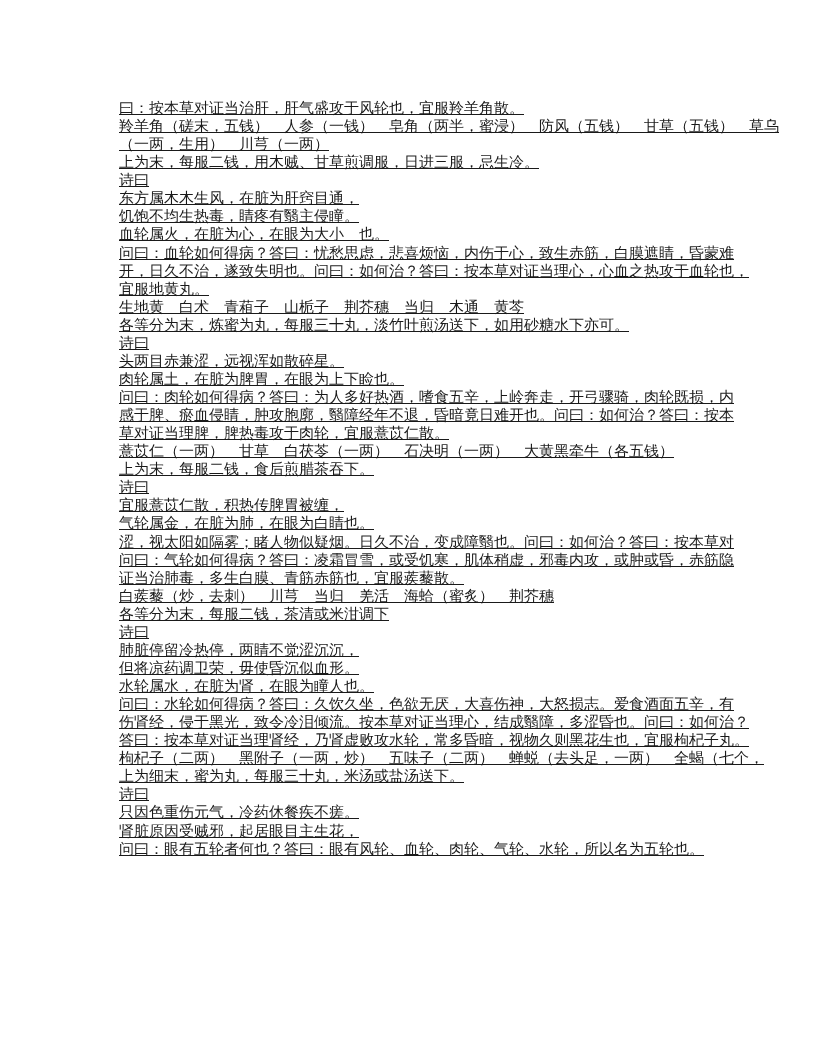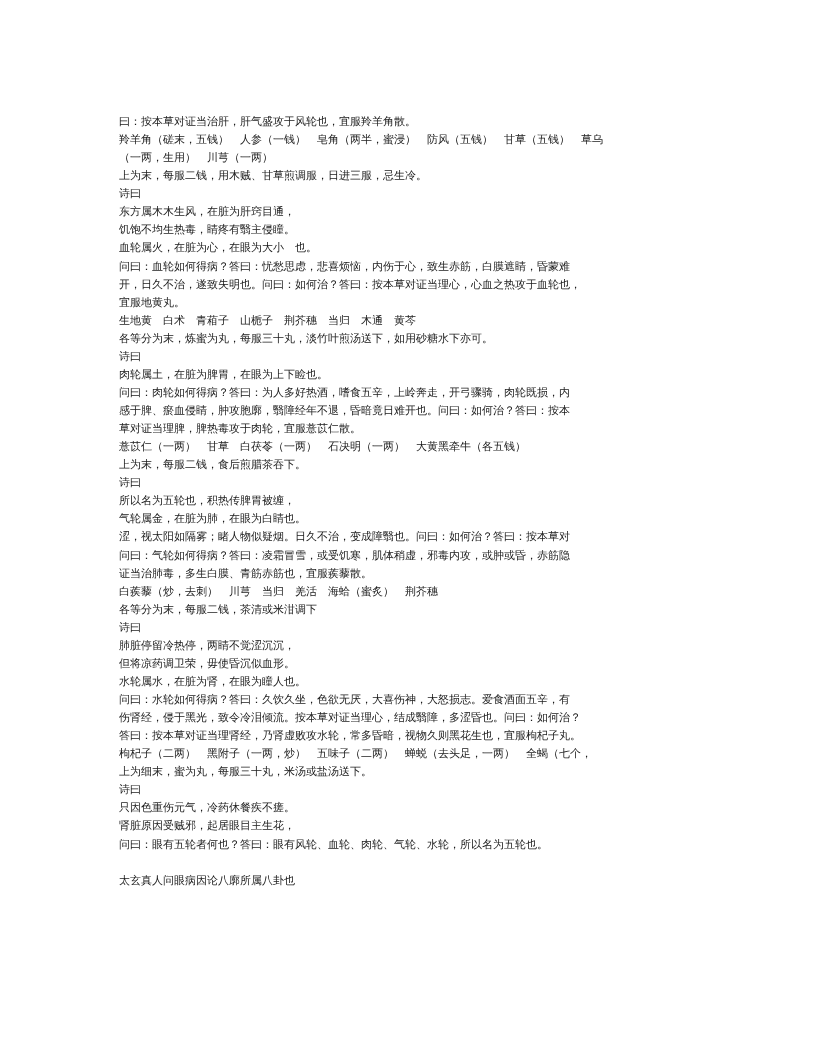--- a/index.html
+++ b/index.html
@@ -1,25 +1,26 @@
 <!DOCTYPE html>
 <html><head>
 <meta charset="utf-8">
 <style>
   html, body { margin: 0; padding: 0; background: #ffffff; }
   body { width: 816px; height: 1056px; position: relative; overflow: hidden; }
   .page {
     position: absolute;
     left: 119px;
-    top: 113px;
+    top: 99px;
     width: 600px;
     font-family: "DejaVu Serif", "Liberation Serif", serif;
-    font-size: 11px;
+    font-size: 15px;
     line-height: 18.07px;
     color: #1a1a1a;
+    text-decoration: underline;
   }
   .line { white-space: nowrap; height: 18.07px; }
   .blank { height: 18.07px; }
 </style>
 </head>
 <body>
 
 <div class="page">
   <div class="line">曰：按本草对证当治肝，肝气盛攻于风轮也，宜服羚羊角散。</div>
   <div class="line">羚羊角（磋末，五钱）　人参（一钱）　皂角（两半，蜜浸）　防风（五钱）　甘草（五钱）　草乌</div>
@@ -28,42 +29,42 @@
   <div class="line">诗曰</div>
   <div class="line">东方属木木生风，在脏为肝窍目通，</div>
   <div class="line">饥饱不均生热毒，睛疼有翳主侵瞳。</div>
   <div class="line">血轮属火，在脏为心，在眼为大小　也。</div>
   <div class="line">问曰：血轮如何得病？答曰：忧愁思虑，悲喜烦恼，内伤于心，致生赤筋，白膜遮睛，昏蒙难</div>
   <div class="line">开，日久不治，遂致失明也。问曰：如何治？答曰：按本草对证当理心，心血之热攻于血轮也，</div>
   <div class="line">宜服地黄丸。</div>
   <div class="line">生地黄　白术　青葙子　山栀子　荆芥穗　当归　木通　黄芩</div>
   <div class="line">各等分为末，炼蜜为丸，每服三十丸，淡竹叶煎汤送下，如用砂糖水下亦可。</div>
   <div class="line">诗曰</div>
+  <div class="line">头两目赤兼涩，远视浑如散碎星。</div>
   <div class="line">肉轮属土，在脏为脾胃，在眼为上下睑也。</div>
   <div class="line">问曰：肉轮如何得病？答曰：为人多好热酒，嗜食五辛，上岭奔走，开弓骤骑，肉轮既损，内</div>
   <div class="line">感于脾、瘀血侵睛，肿攻胞廓，翳障经年不退，昏暗竟日难开也。问曰：如何治？答曰：按本</div>
   <div class="line">草对证当理脾，脾热毒攻于肉轮，宜服薏苡仁散。</div>
   <div class="line">薏苡仁（一两）　甘草　白茯苓（一两）　石决明（一两）　大黄黑牵牛（各五钱）</div>
   <div class="line">上为末，每服二钱，食后煎腊茶吞下。</div>
   <div class="line">诗曰</div>
-  <div class="line">所以名为五轮也，积热传脾胃被缠，</div>
+  <div class="line">宜服薏苡仁散，积热传脾胃被缠，</div>
   <div class="line">气轮属金，在脏为肺，在眼为白睛也。</div>
   <div class="line">涩，视太阳如隔雾；睹人物似疑烟。日久不治，变成障翳也。问曰：如何治？答曰：按本草对</div>
   <div class="line">问曰：气轮如何得病？答曰：凌霜冒雪，或受饥寒，肌体稍虚，邪毒内攻，或肿或昏，赤筋隐</div>
   <div class="line">证当治肺毒，多生白膜、青筋赤筋也，宜服蒺藜散。</div>
   <div class="line">白蒺藜（炒，去刺）　川芎　当归　羌活　海蛤（蜜炙）　荆芥穗</div>
   <div class="line">各等分为末，每服二钱，茶清或米泔调下</div>
   <div class="line">诗曰</div>
   <div class="line">肺脏停留冷热停，两睛不觉涩沉沉，</div>
   <div class="line">但将凉药调卫荣，毋使昏沉似血形。</div>
   <div class="line">水轮属水，在脏为肾，在眼为瞳人也。</div>
   <div class="line">问曰：水轮如何得病？答曰：久饮久坐，色欲无厌，大喜伤神，大怒损志。爱食酒面五辛，有</div>
   <div class="line">伤肾经，侵于黑光，致令冷泪倾流。按本草对证当理心，结成翳障，多涩昏也。问曰：如何治？</div>
   <div class="line">答曰：按本草对证当理肾经，乃肾虚败攻水轮，常多昏暗，视物久则黑花生也，宜服枸杞子丸。</div>
   <div class="line">枸杞子（二两）　黑附子（一两，炒）　五味子（二两）　蝉蜕（去头足，一两）　全蝎（七个，</div>
   <div class="line">上为细末，蜜为丸，每服三十丸，米汤或盐汤送下。</div>
   <div class="line">诗曰</div>
   <div class="line">只因色重伤元气，冷药休餐疾不瘥。</div>
   <div class="line">肾脏原因受贼邪，起居眼目主生花，</div>
   <div class="line">问曰：眼有五轮者何也？答曰：眼有风轮、血轮、肉轮、气轮、水轮，所以名为五轮也。</div>
   <div class="blank"></div>
-  <div class="line">太玄真人问眼病因论八廓所属八卦也</div>
 </div>
 
 </body></html>

